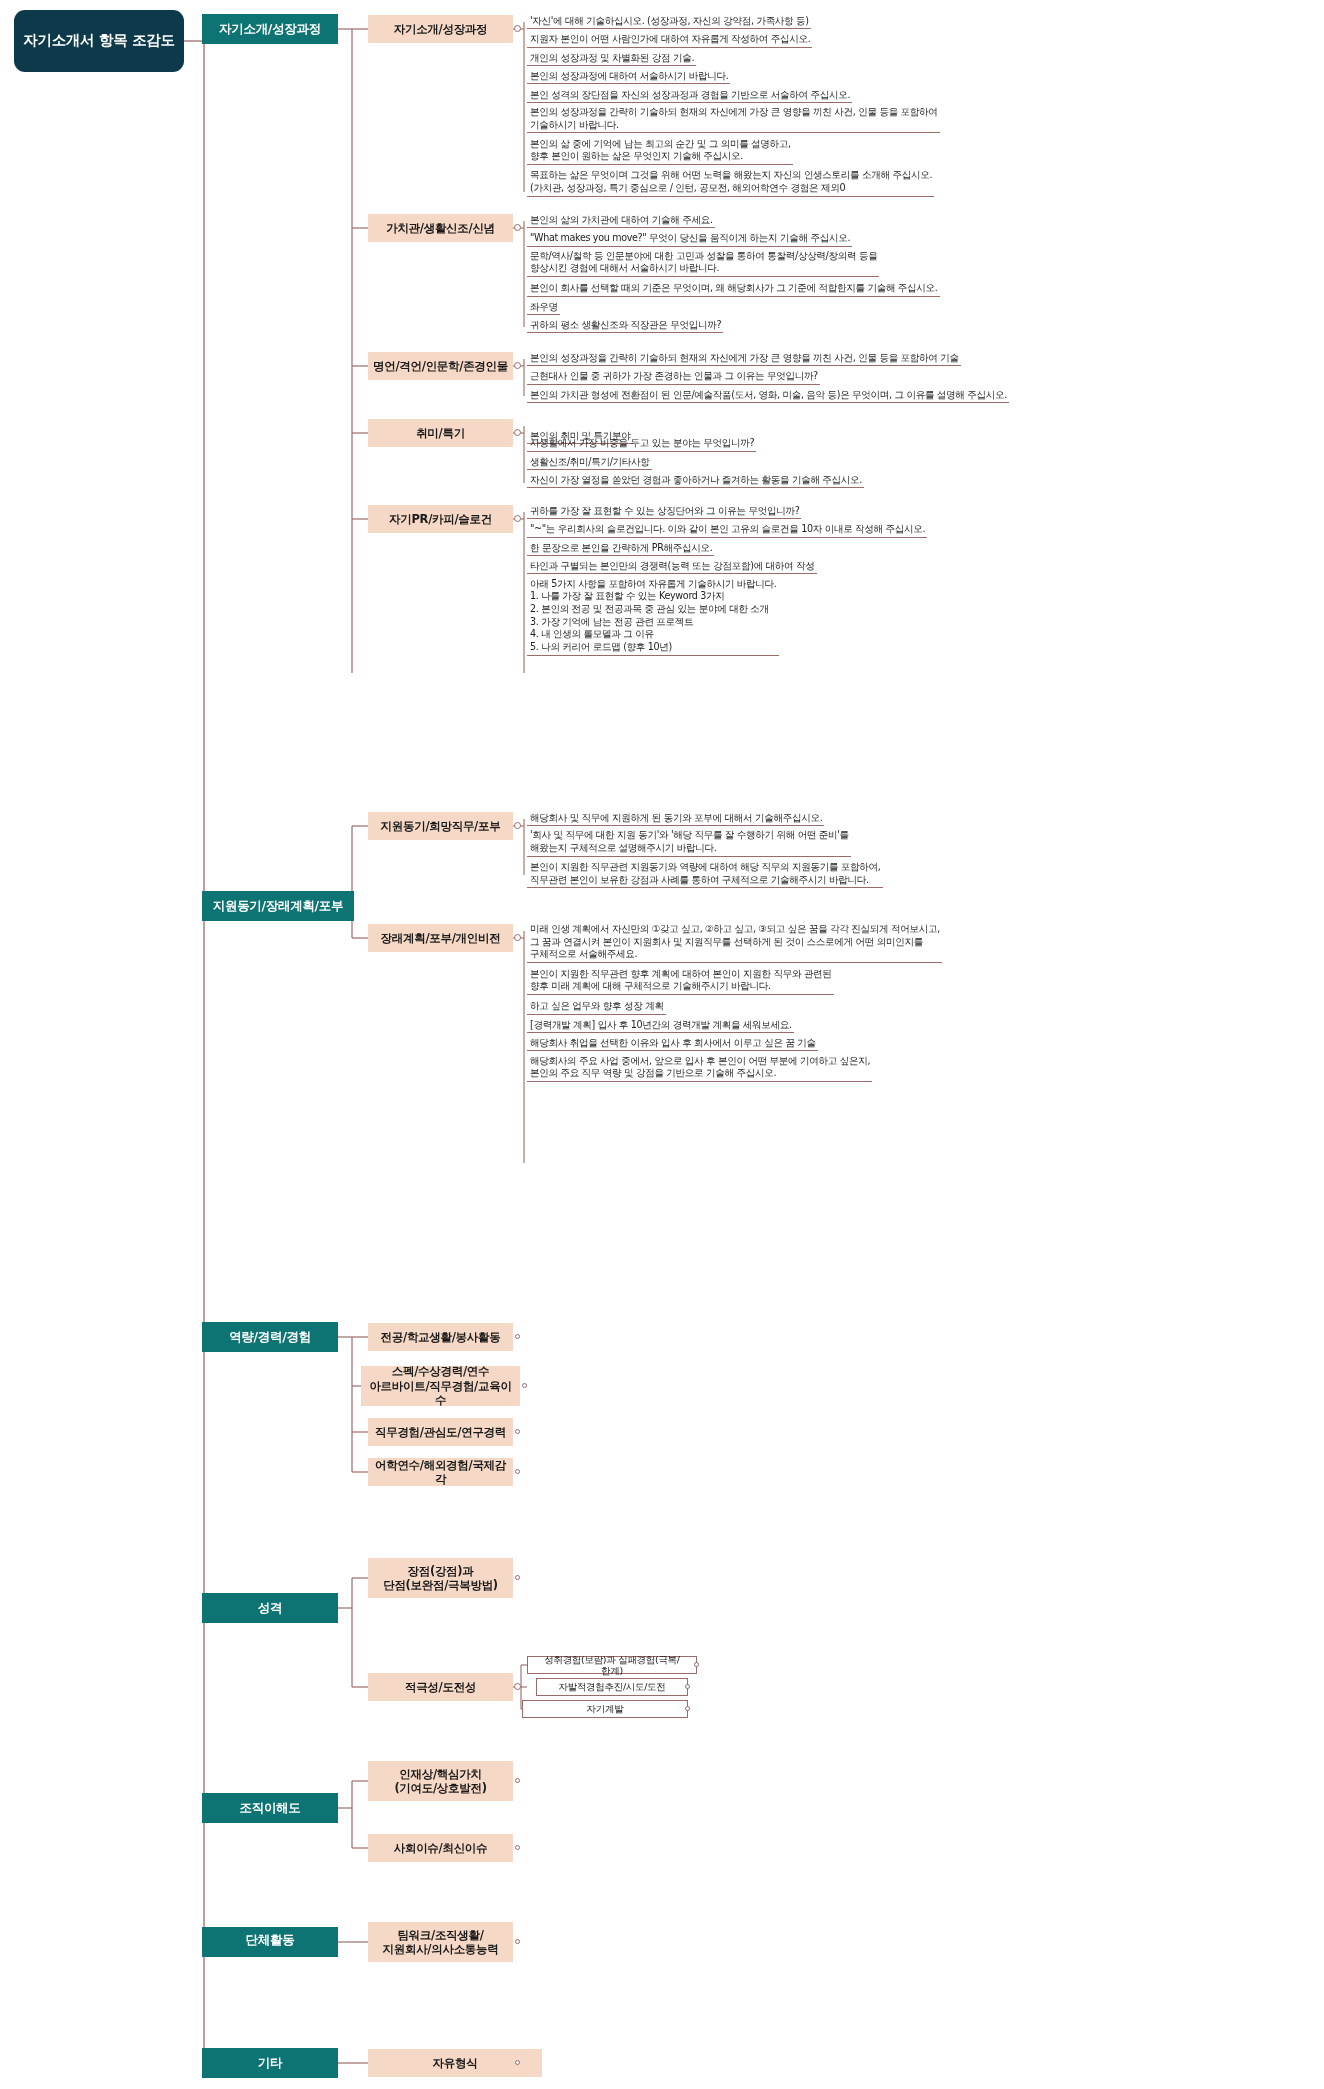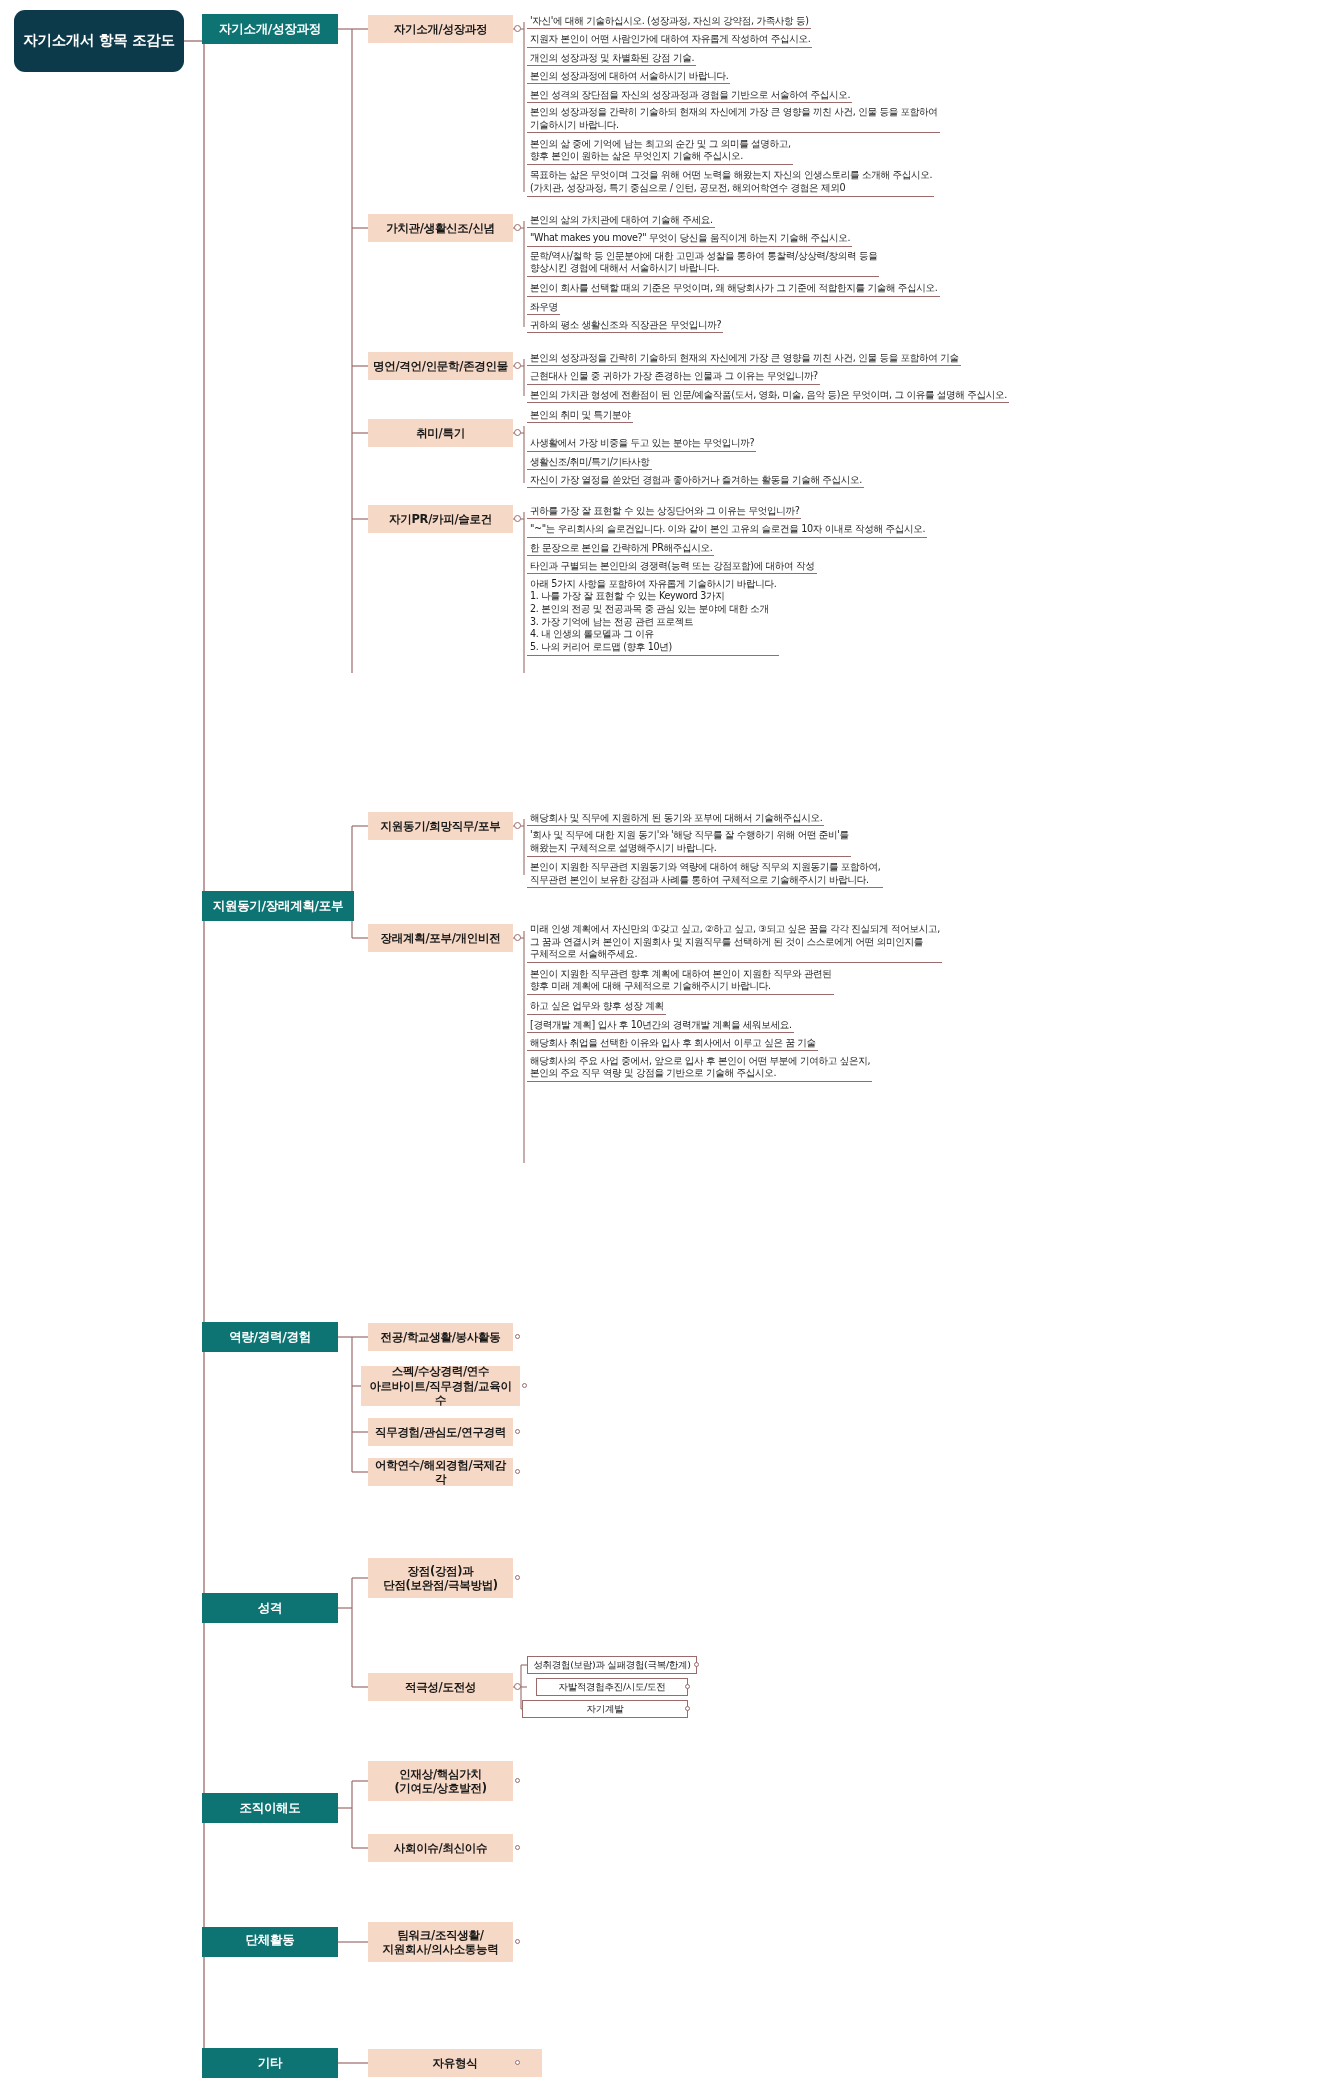--- a/index.html
+++ b/index.html
@@ -80,21 +80,21 @@
     background: #ffffff;
     border: 1px solid #9b6a6a;
     color: #1a1a1a;
     font-size: 9.5px;
     display: flex;
     align-items: center;
     justify-content: center;
     text-align: center;
     line-height: 1.2;
     letter-spacing: -0.3px;
-    padding: 1px 3px;
+    padding: 1px 14px;
   }
   
   .leaf {
     position: absolute;
     font-size: 9.6px;
     color: #1c1c1c;
     line-height: 1.38;
     letter-spacing: -0.35px;
     white-space: pre-line;
     padding: 0 2px 1px 3px;
@@ -303,21 +303,21 @@
       <div class="leaf" style="left: 527px; top: 213px; max-width: 790px;">본인의 삶의 가치관에 대하여 기술해 주세요.</div>
       <div class="leaf" style="left: 527px; top: 231.4px; max-width: 790px;">"What makes you move?" 무엇이 당신을 움직이게 하는지 기술해 주십시오.</div>
       <div class="leaf multiline" style="left: 527px; top: 249.8px; max-width: 790px;">문학/역사/철학 등 인문분야에 대한 고민과 성찰을 통하여 통찰력/상상력/창의력 등을
 향상시킨 경험에 대해서 서술하시기 바랍니다.</div>
       <div class="leaf" style="left: 527px; top: 281.4px; max-width: 790px;">본인이 회사를 선택할 때의 기준은 무엇이며, 왜 해당회사가 그 기준에 적합한지를 기술해 주십시오.</div>
       <div class="leaf" style="left: 527px; top: 299.8px; max-width: 790px;">좌우명</div>
       <div class="leaf" style="left: 527px; top: 318.2px; max-width: 790px;">귀하의 평소 생활신조와 직장관은 무엇입니까?</div>
       <div class="leaf" style="left: 527px; top: 351px; max-width: 790px;">본인의 성장과정을 간략히 기술하되 현재의 자신에게 가장 큰 영향을 끼친 사건, 인물 등을 포함하여 기술</div>
       <div class="leaf" style="left: 527px; top: 369.4px; max-width: 790px;">근현대사 인물 중 귀하가 가장 존경하는 인물과 그 이유는 무엇입니까?</div>
       <div class="leaf" style="left: 527px; top: 387.8px; max-width: 790px;">본인의 가치관 형성에 전환점이 된 인문/예술작품(도서, 영화, 미술, 음악 등)은 무엇이며, 그 이유를 설명해 주십시오.</div>
-      <div class="leaf" style="left: 527px; top: 408px; max-width: 790px;">본인의 취미 및 특기분야</div>
+      <div class="leaf" style="left: 527px; top: 429px; max-width: 790px;">본인의 취미 및 특기분야</div>
       <div class="leaf" style="left: 527px; top: 436.4px; max-width: 790px;">사생활에서 가장 비중을 두고 있는 분야는 무엇입니까?</div>
       <div class="leaf" style="left: 527px; top: 454.8px; max-width: 790px;">생활신조/취미/특기/기타사항</div>
       <div class="leaf" style="left: 527px; top: 473.2px; max-width: 790px;">자신이 가장 열정을 쏟았던 경험과 좋아하거나 즐겨하는 활동을 기술해 주십시오.</div>
       <div class="leaf" style="left: 527px; top: 504px; max-width: 790px;">귀하를 가장 잘 표현할 수 있는 상징단어와 그 이유는 무엇입니까?</div>
       <div class="leaf" style="left: 527px; top: 522.4px; max-width: 790px;">"~"는 우리회사의 슬로건입니다. 이와 같이 본인 고유의 슬로건을 10자 이내로 작성해 주십시오.</div>
       <div class="leaf" style="left: 527px; top: 540.8px; max-width: 790px;">한 문장으로 본인을 간략하게 PR해주십시오.</div>
       <div class="leaf" style="left: 527px; top: 559.2px; max-width: 790px;">타인과 구별되는 본인만의 경쟁력(능력 또는 강점포함)에 대하여 작성</div>
       <div class="leaf multiline" style="left: 527px; top: 577.6px; max-width: 790px;">아래 5가지 사항을 포함하여 자유롭게 기술하시기 바랍니다.
 1. 나를 가장 잘 표현할 수 있는 Keyword 3가지
 2. 본인의 전공 및 전공과목 중 관심 있는 분야에 대한 소개

